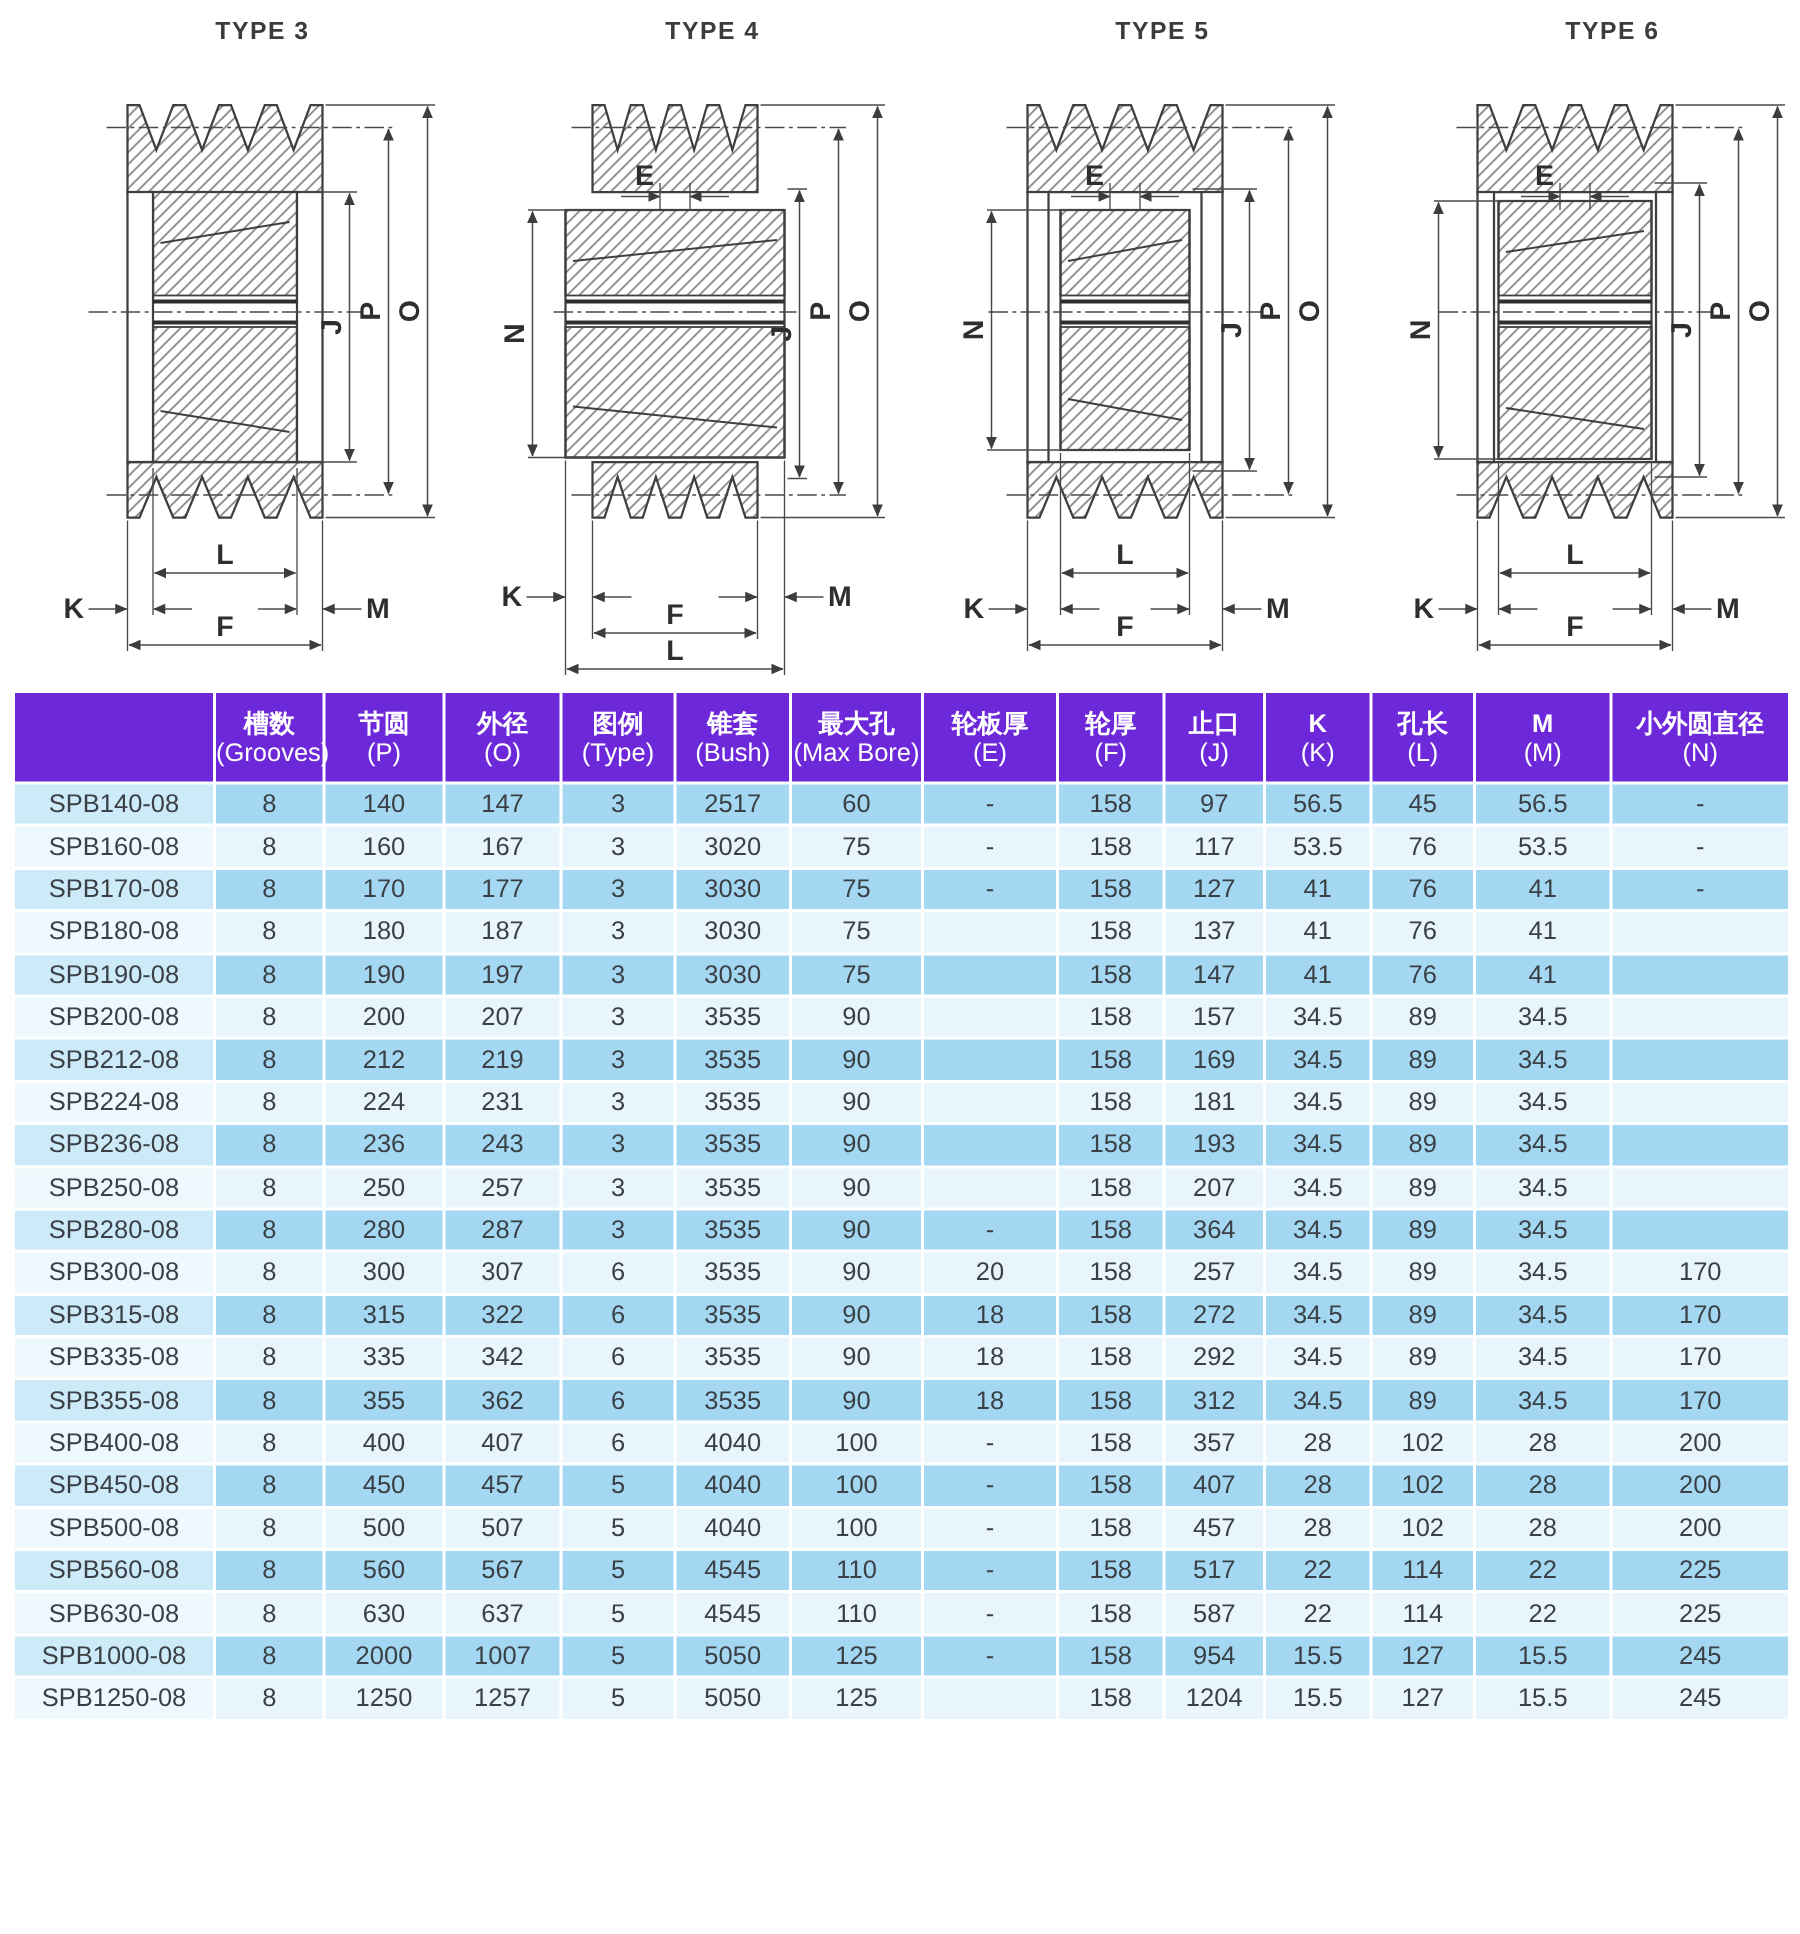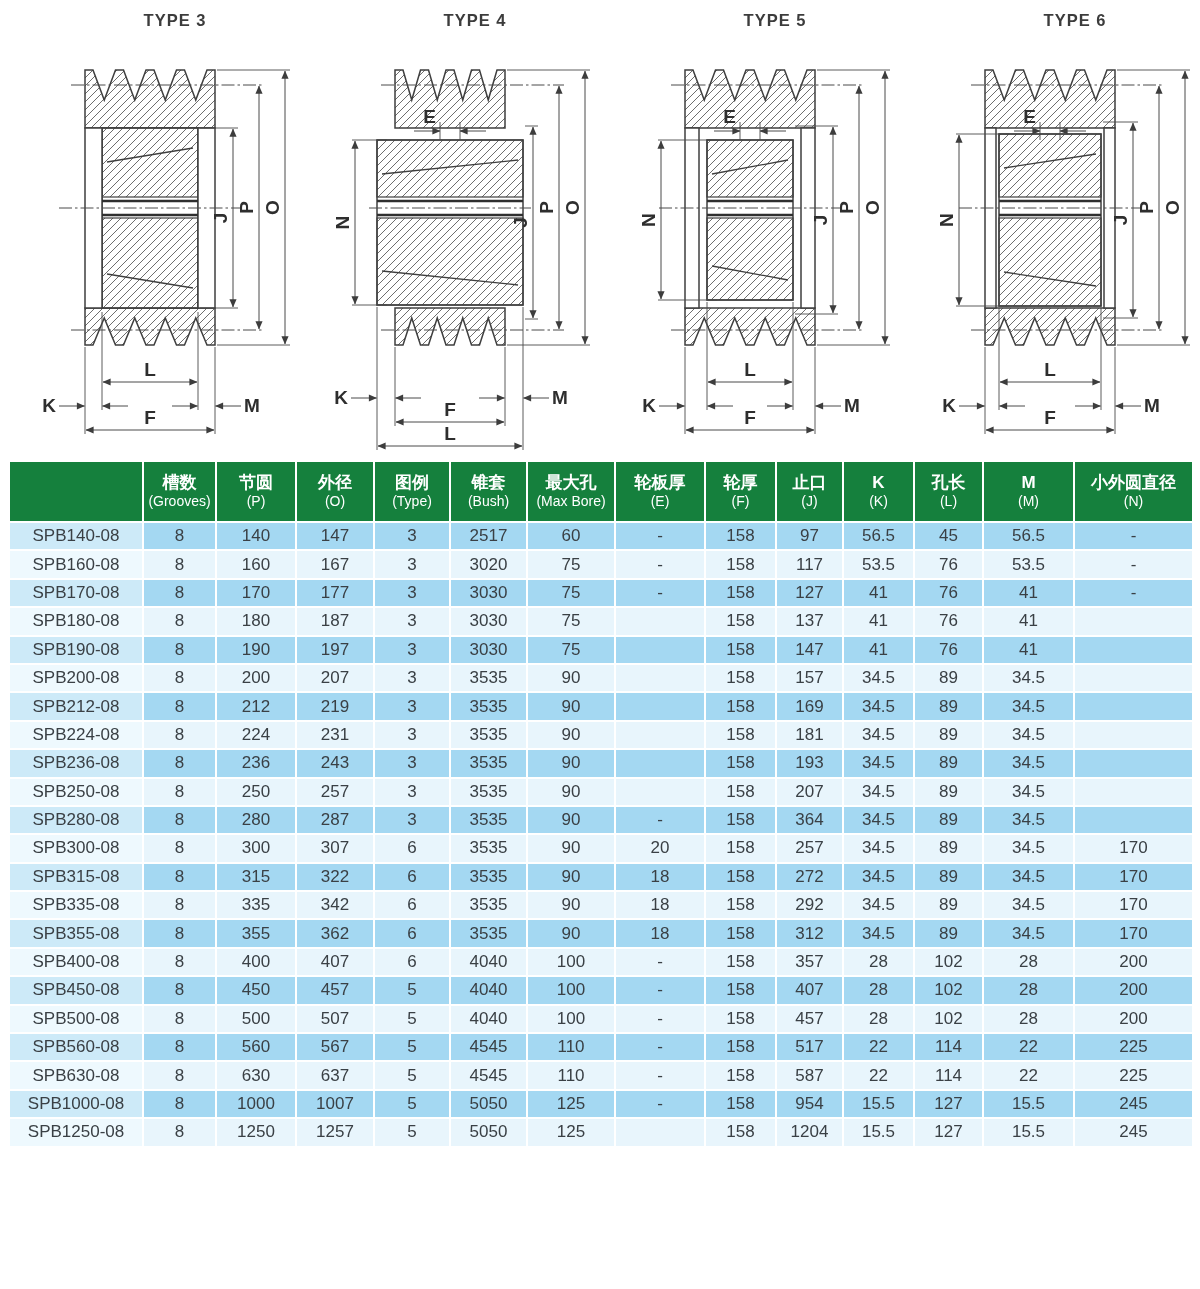--- a/index.html
+++ b/index.html
@@ -12,23 +12,23 @@
   svg .hat{fill:url(#hat);stroke:#3f3f3f;stroke-width:1.2;}
   svg .wh{fill:#ffffff;stroke:#3f3f3f;stroke-width:1.5;}
   svg .ln{stroke:#3f3f3f;stroke-width:1.3;fill:none;}
   svg .thk{stroke:#2f2f2f;stroke-width:2.6;}
   svg .cl{stroke:#4a4a4a;stroke-width:1;stroke-dasharray:13 3 2.5 3;fill:none;}
   svg .dim{stroke:#4a4a4a;stroke-width:1;fill:none;}
   svg .ext{stroke:#4a4a4a;stroke-width:0.9;}
   svg text.lbl{font:600 19px "Liberation Sans",sans-serif;fill:#2e2e2e;}
   
   table{border-collapse:collapse;table-layout:fixed;width:1184px;margin:0 0 0 8px;}
-  th{background:#15803d;color:#fff;border:2px solid #fff;padding:11px 0 12px;vertical-align:middle;}
+  th{background:#6d28d9;color:#fff;border:2px solid #fff;padding:11px 0 12px;vertical-align:middle;}
   th .cn{font-size:17px;font-weight:700;line-height:20px;min-height:20px;}
-  th .en{font-size:14px;font-weight:400;line-height:15px;min-height:15px;margin-top:1px;}
+  th .en{font-size:17px;font-weight:400;line-height:15px;min-height:15px;margin-top:1px;}
   td{border:2px solid #fff;height:26.4px;text-align:center;vertical-align:middle;
      font-size:17px;color:#3a4045;padding:0;}
   tbody tr:nth-child(odd) td{background:#a4d8f2;}
   tbody tr:nth-child(even) td{background:#e8f5fc;}
   tbody tr:nth-child(odd) td:first-child{background:#cdeaf8;}
   tbody tr:nth-child(even) td:first-child{background:#eef9fe;}
 </style>
 </head>
 <body>
 
@@ -634,21 +634,21 @@
         <td>158</td>
         <td>587</td>
         <td>22</td>
         <td>114</td>
         <td>22</td>
         <td>225</td>
       </tr>
       <tr>
         <td>SPB1000-08</td>
         <td>8</td>
-        <td>1000</td>
+        <td>2000</td>
         <td>1007</td>
         <td>5</td>
         <td>5050</td>
         <td>125</td>
         <td>-</td>
         <td>158</td>
         <td>954</td>
         <td>15.5</td>
         <td>127</td>
         <td>15.5</td>

